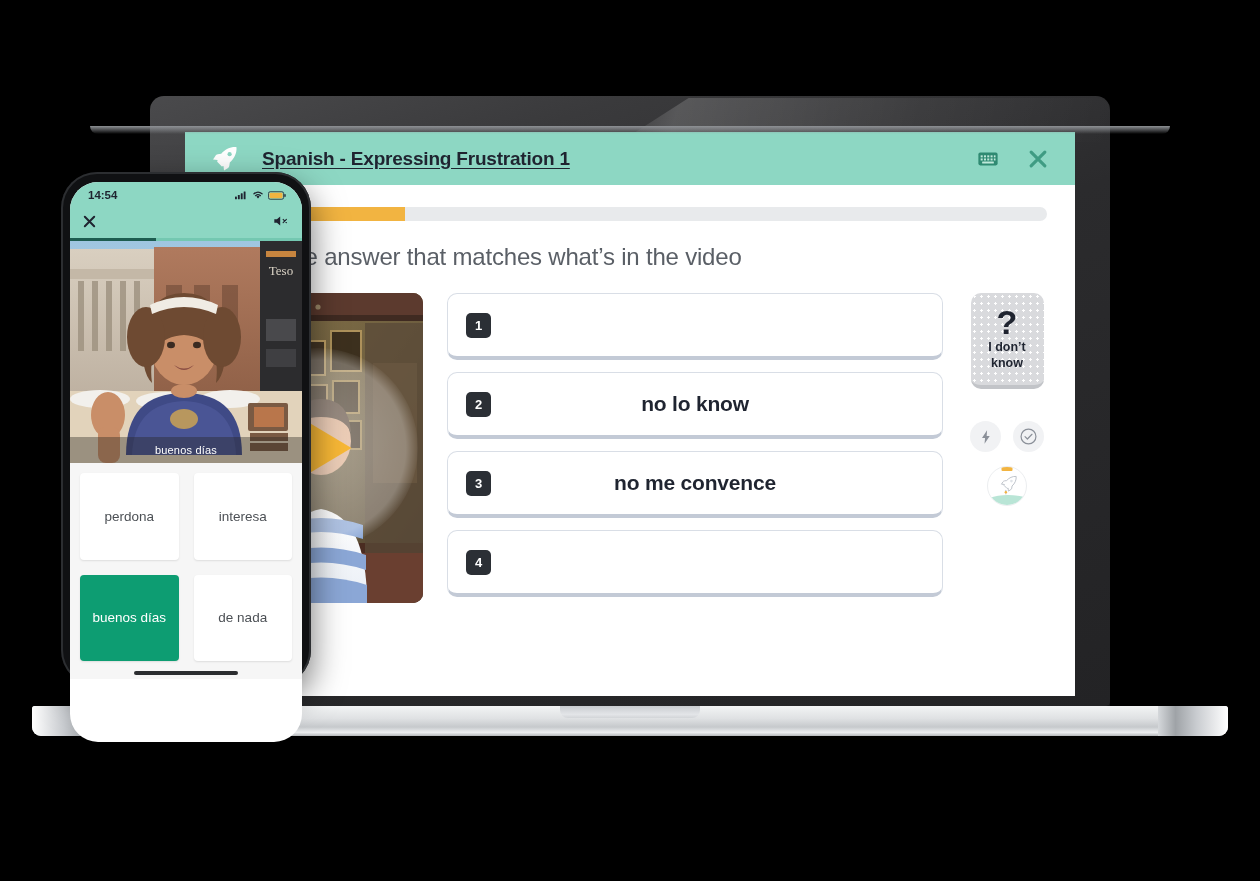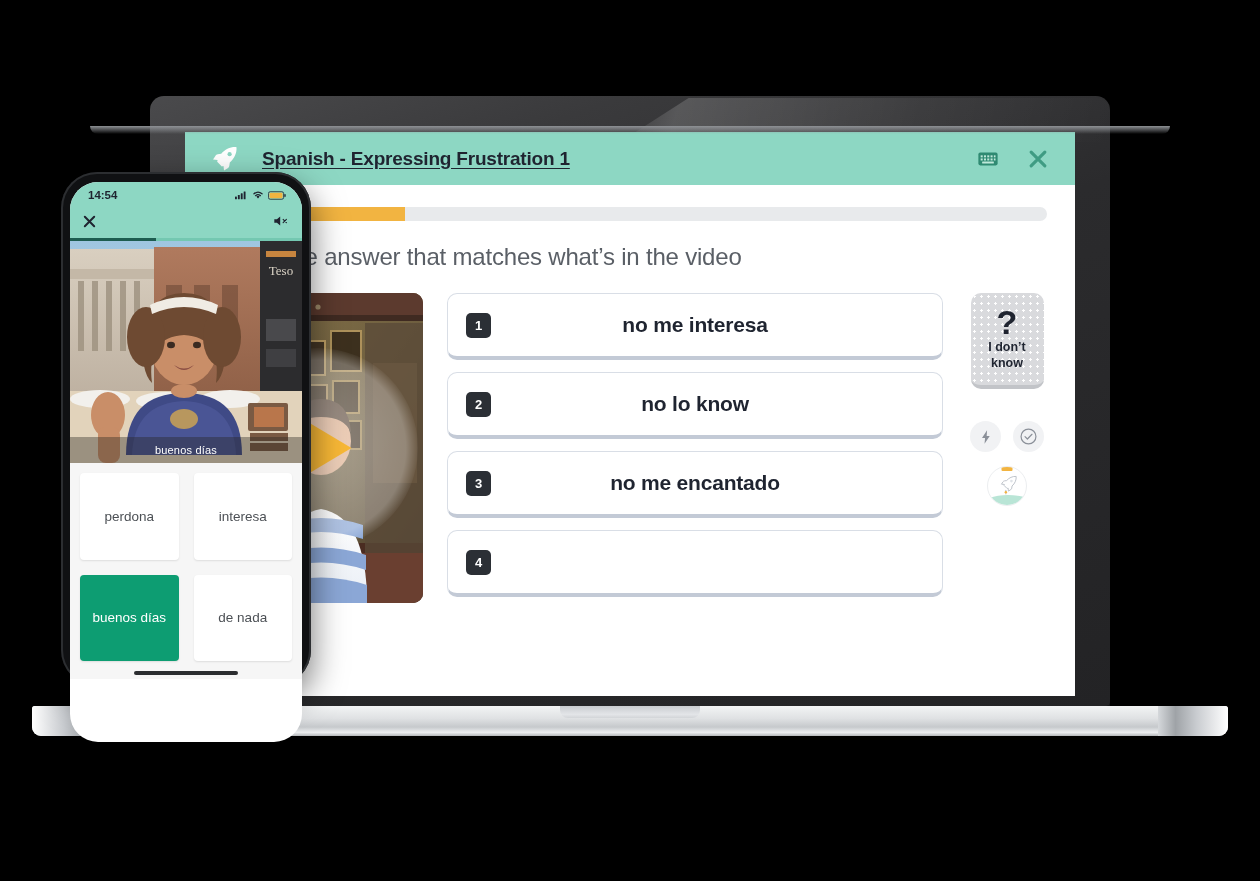--- a/index.html
+++ b/index.html
@@ -291,29 +291,28 @@
                 <circle cx="105" cy="14" r="2.6" fill="#9e8a6a"></circle>
               </svg>
             </div>
             <div class="play-glow"></div>
             <div class="play-tri"></div>
           </div>
 
           <div class="options">
             <div class="option">
               <span class="opt-num">1</span>
-              <span class="opt-label">no me interesa</span>
             </div>
             <div class="option">
               <span class="opt-num">2</span>
               <span class="opt-label">no lo know</span>
             </div>
             <div class="option">
               <span class="opt-num">3</span>
-              <span class="opt-label">no me encantado</span>
+              <span class="opt-label">no me convence</span>
             </div>
             <div class="option">
               <span class="opt-num">4</span>
             </div>
           </div>
 
           <div class="side-col">
             <div class="dont-know">
               <span class="dk-q">?</span>
               <span class="dk-text">I don’t</span>

